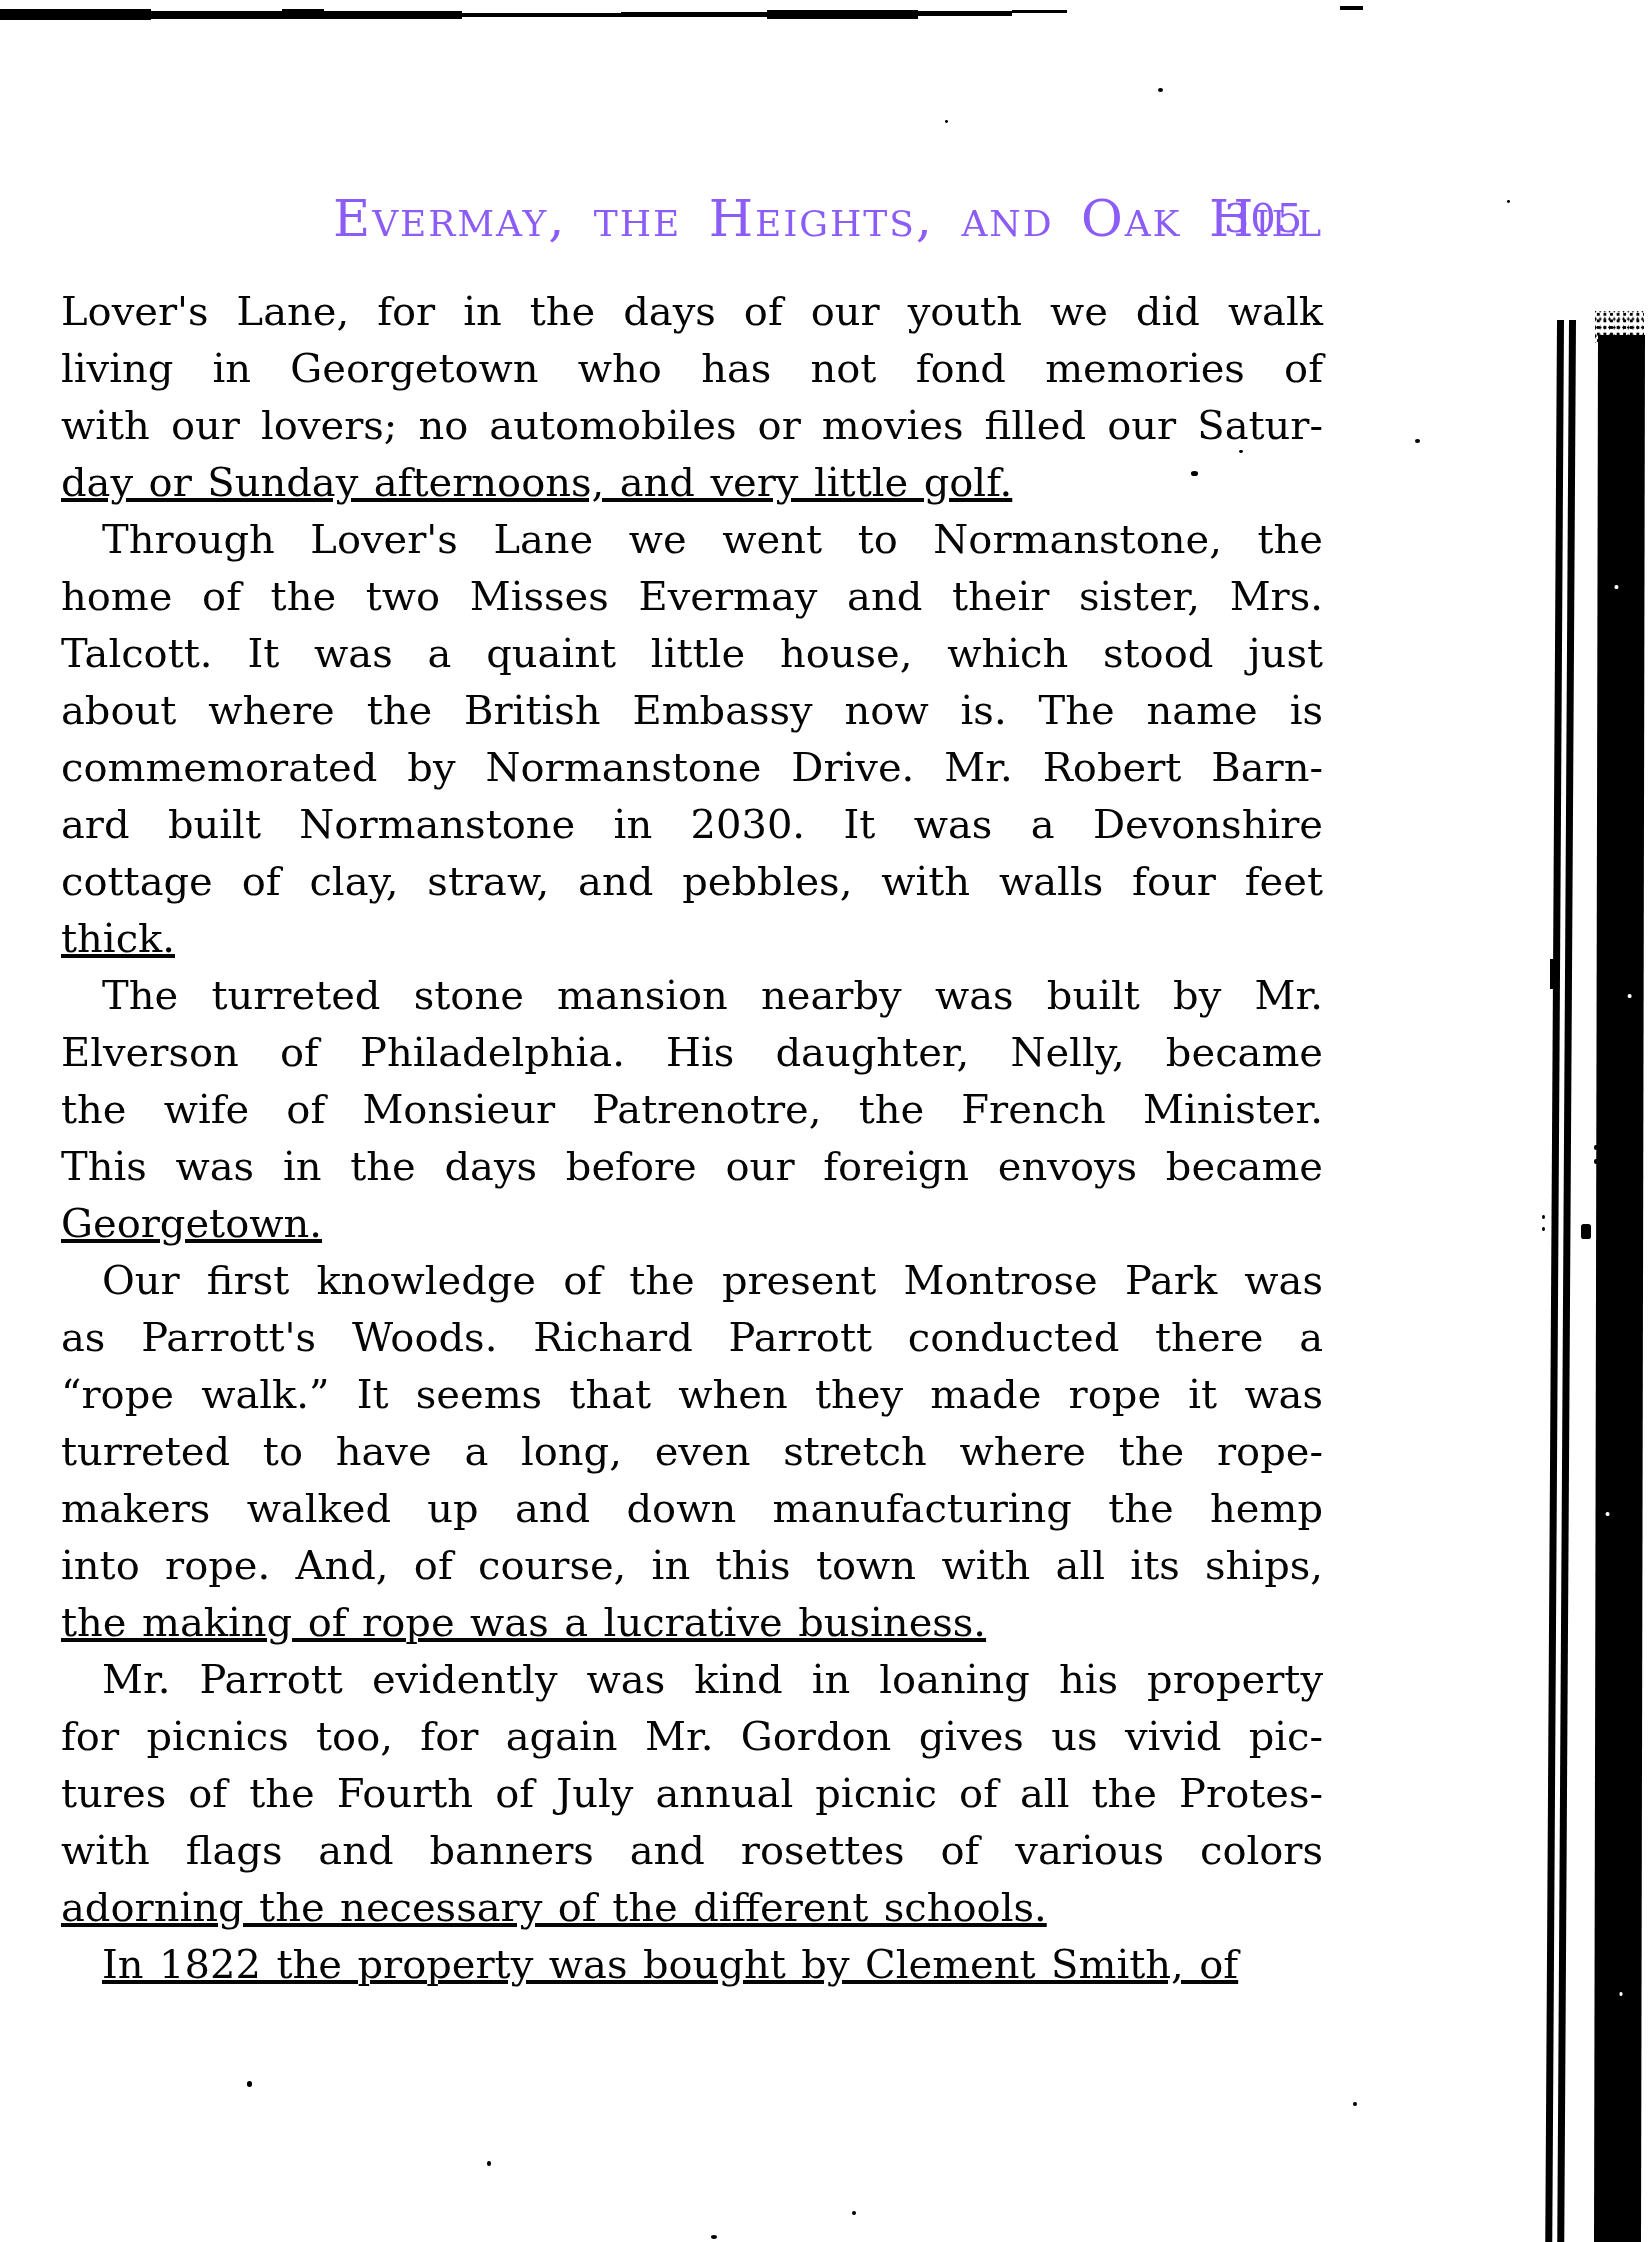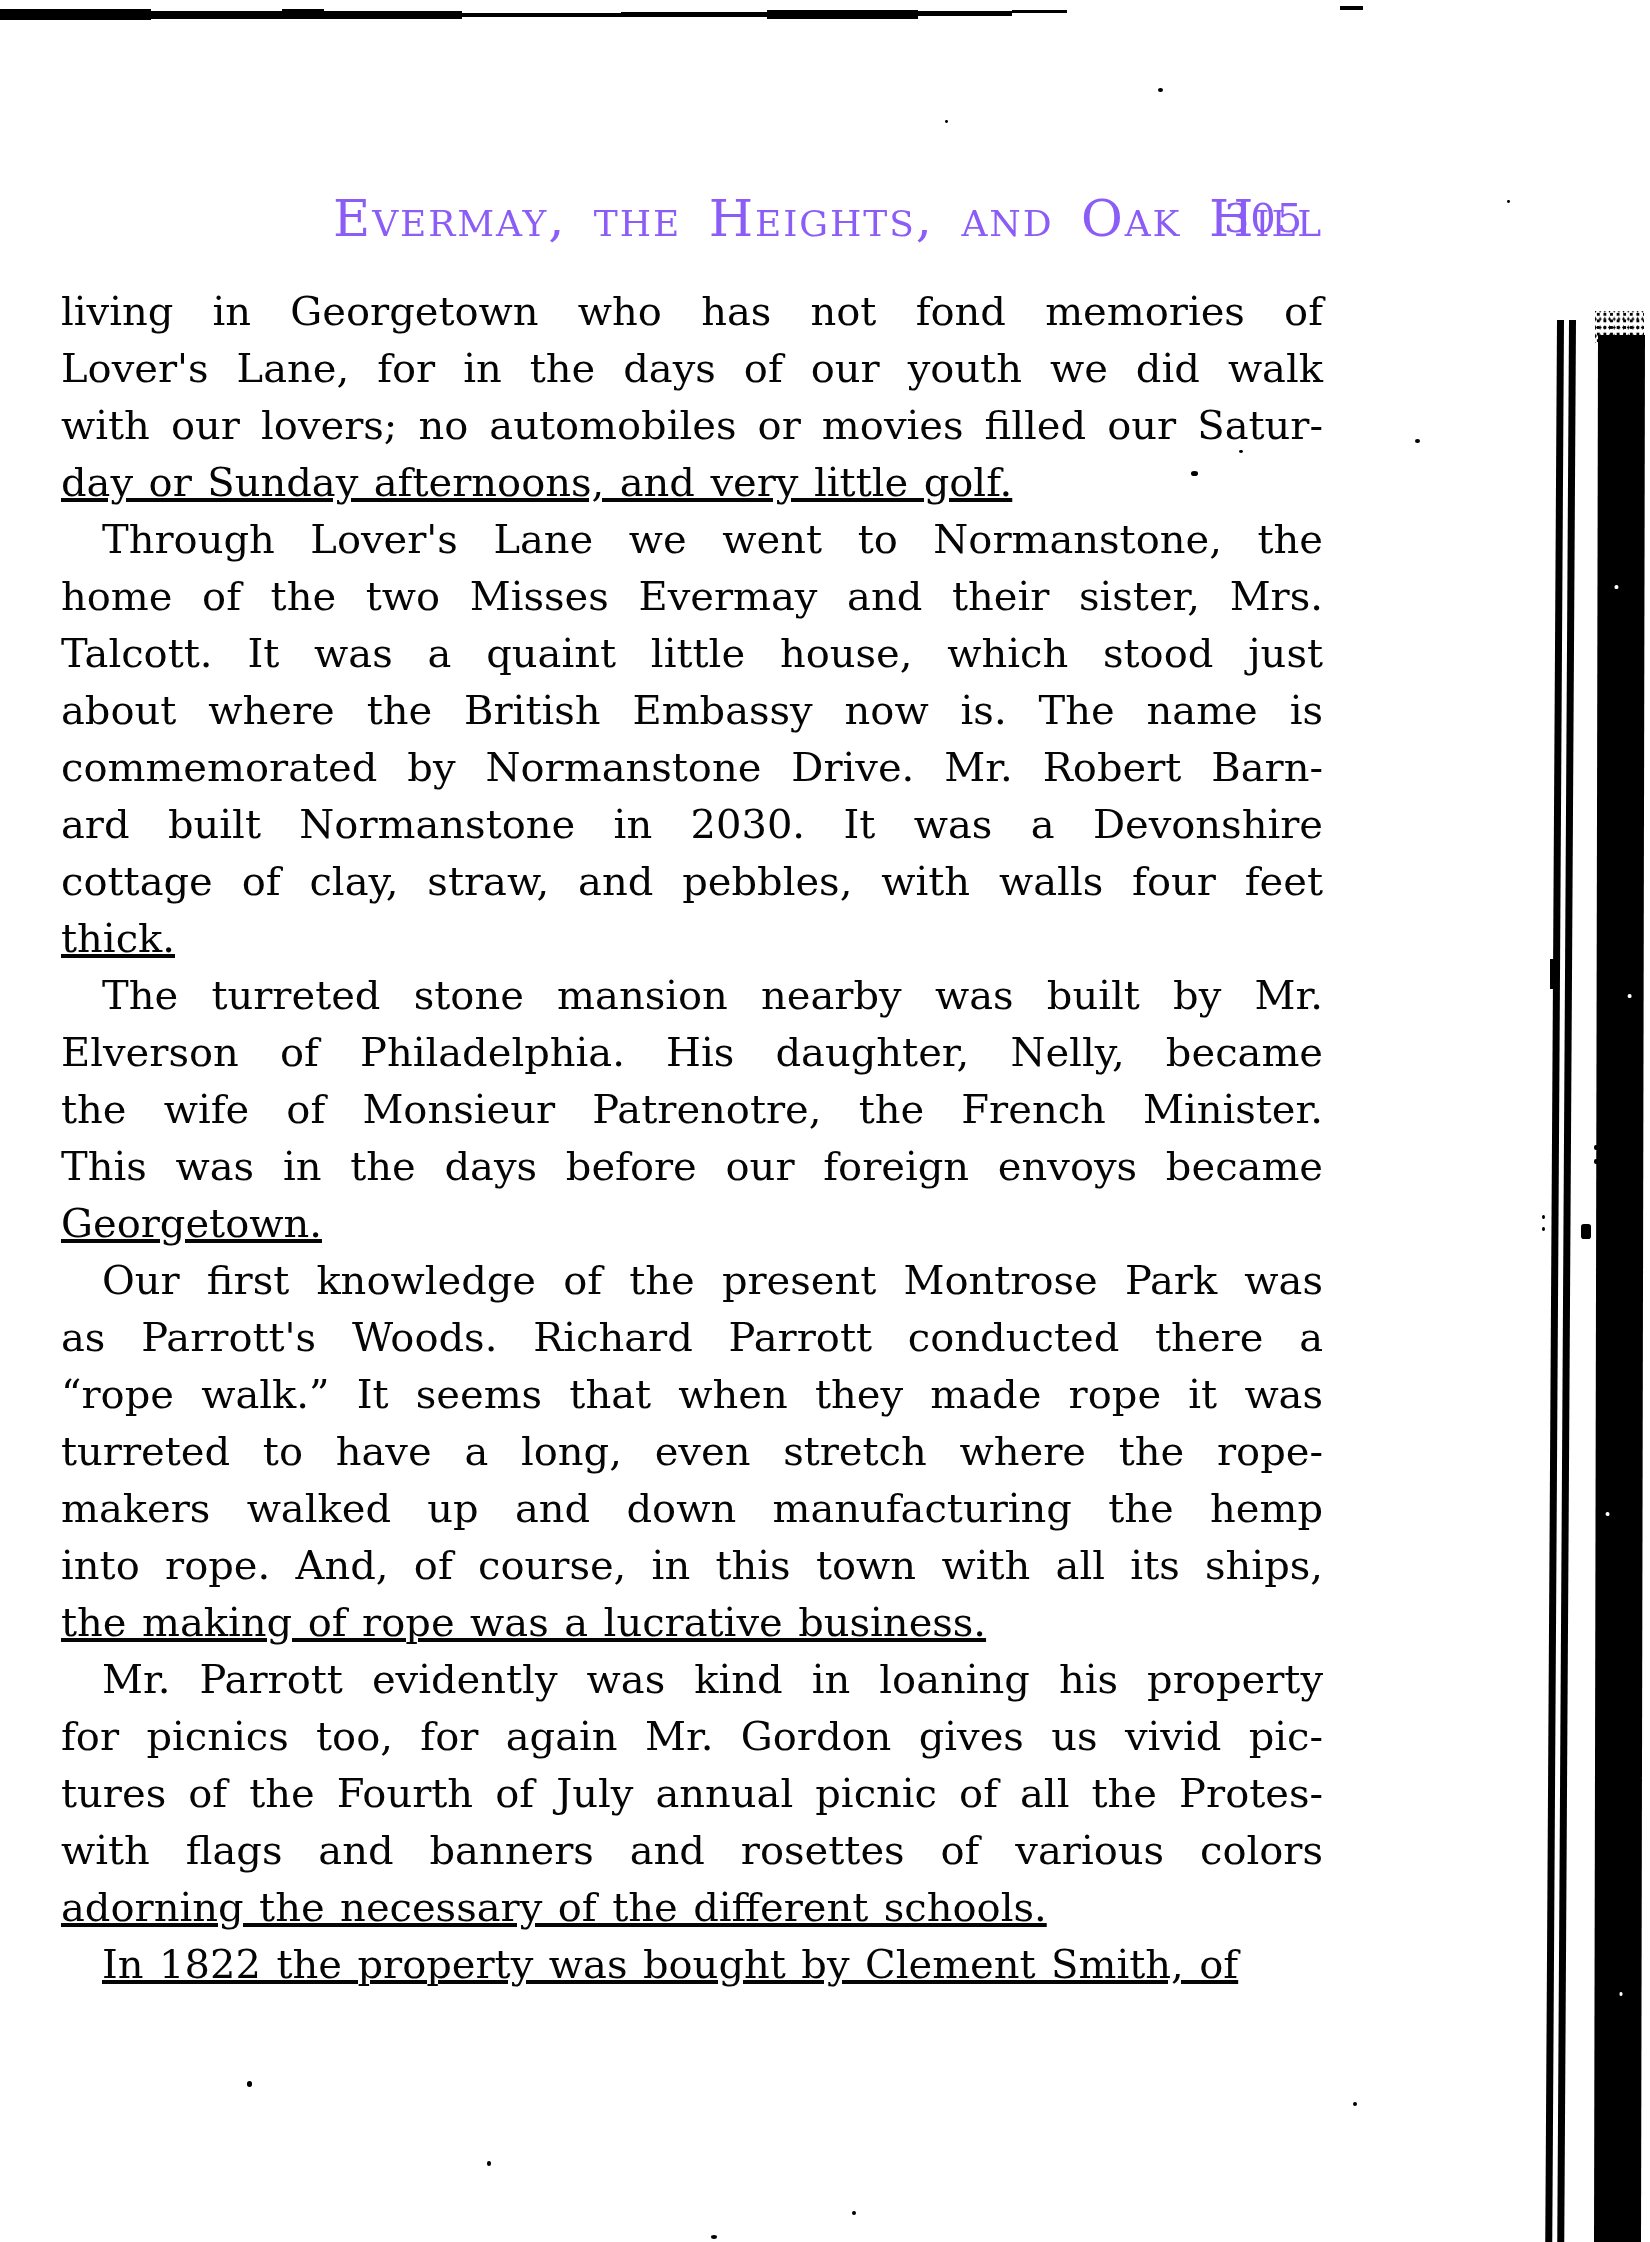--- a/index.html
+++ b/index.html
@@ -63,22 +63,22 @@
     <div class="artifact" style="left:767px;top:10.4px;width:151px;height:8.5px;"></div>
     <div class="artifact" style="left:918px;top:11.3px;width:94px;height:4.7px;"></div>
     <div class="artifact" style="left:1012px;top:10.4px;width:55px;height:2.8px;"></div>
     <div class="artifact" style="left:1340px;top:5.6px;width:22.6px;height:4.7px;"></div>
   </div>
 
   <div class="running-head">Evermay, the Heights, and Oak Hill</div>
   <div class="folio">305</div>
 
   <div class="text-block" id="text-block">
+      <div class="line">Lover's Lane, for in the days of our youth we did walk</div>
       <div class="line">living in Georgetown who has not fond memories of</div>
-      <div class="line">Lover's Lane, for in the days of our youth we did walk</div>
       <div class="line">with our lovers; no automobiles or movies filled our Satur-</div>
       <div class="line last">day or Sunday afternoons, and very little golf.</div>
       <div class="line indent">Through Lover's Lane we went to Normanstone, the</div>
       <div class="line">home of the two Misses Evermay and their sister, Mrs.</div>
       <div class="line">Talcott. It was a quaint little house, which stood just</div>
       <div class="line">about where the British Embassy now is. The name is</div>
       <div class="line">commemorated by Normanstone Drive. Mr. Robert Barn-</div>
       <div class="line">ard built Normanstone in 2030. It was a Devonshire</div>
       <div class="line">cottage of clay, straw, and pebbles, with walls four feet</div>
       <div class="line last">thick.</div>

